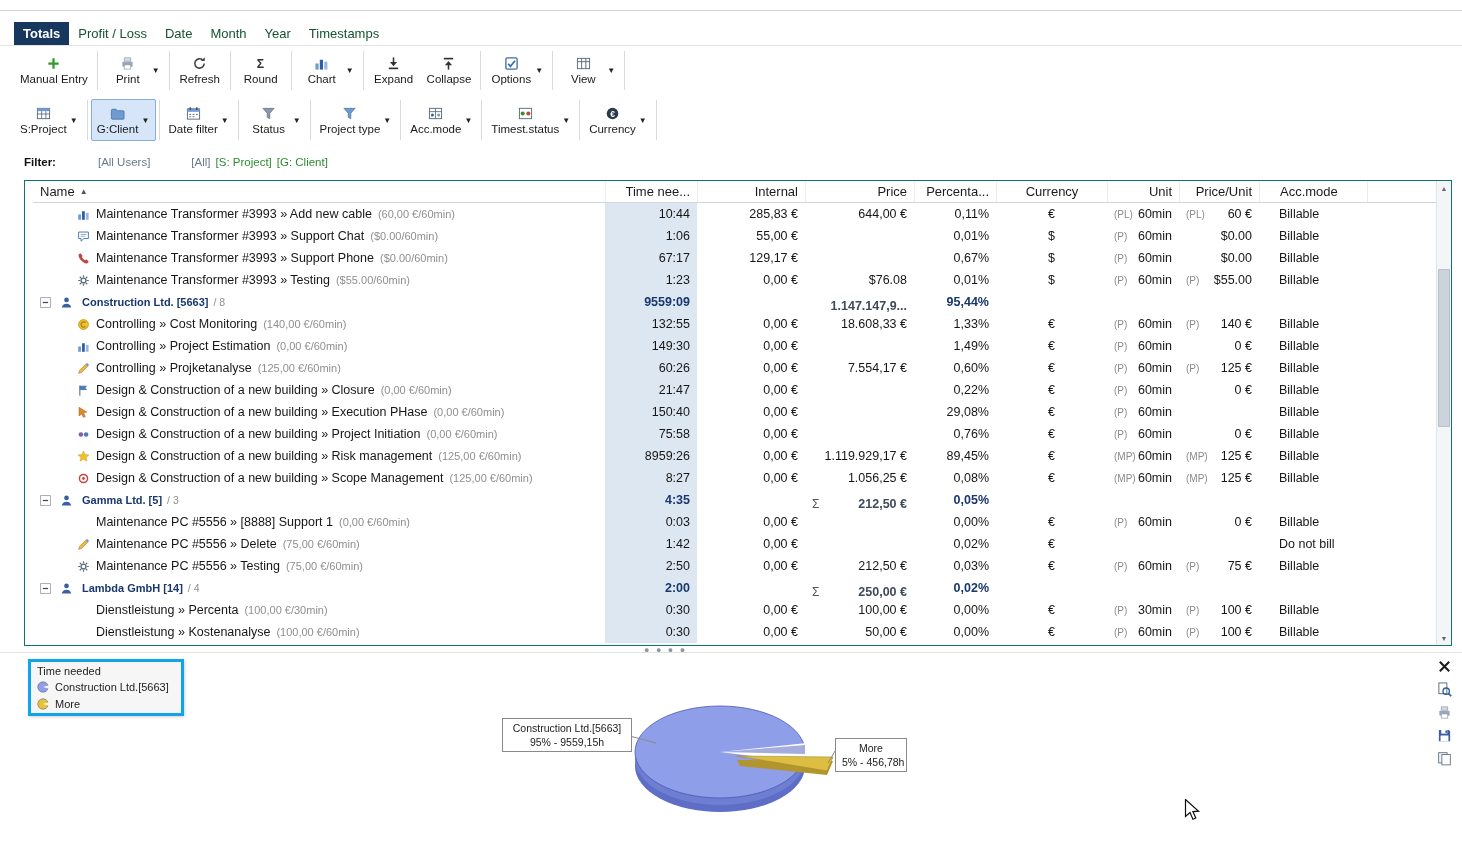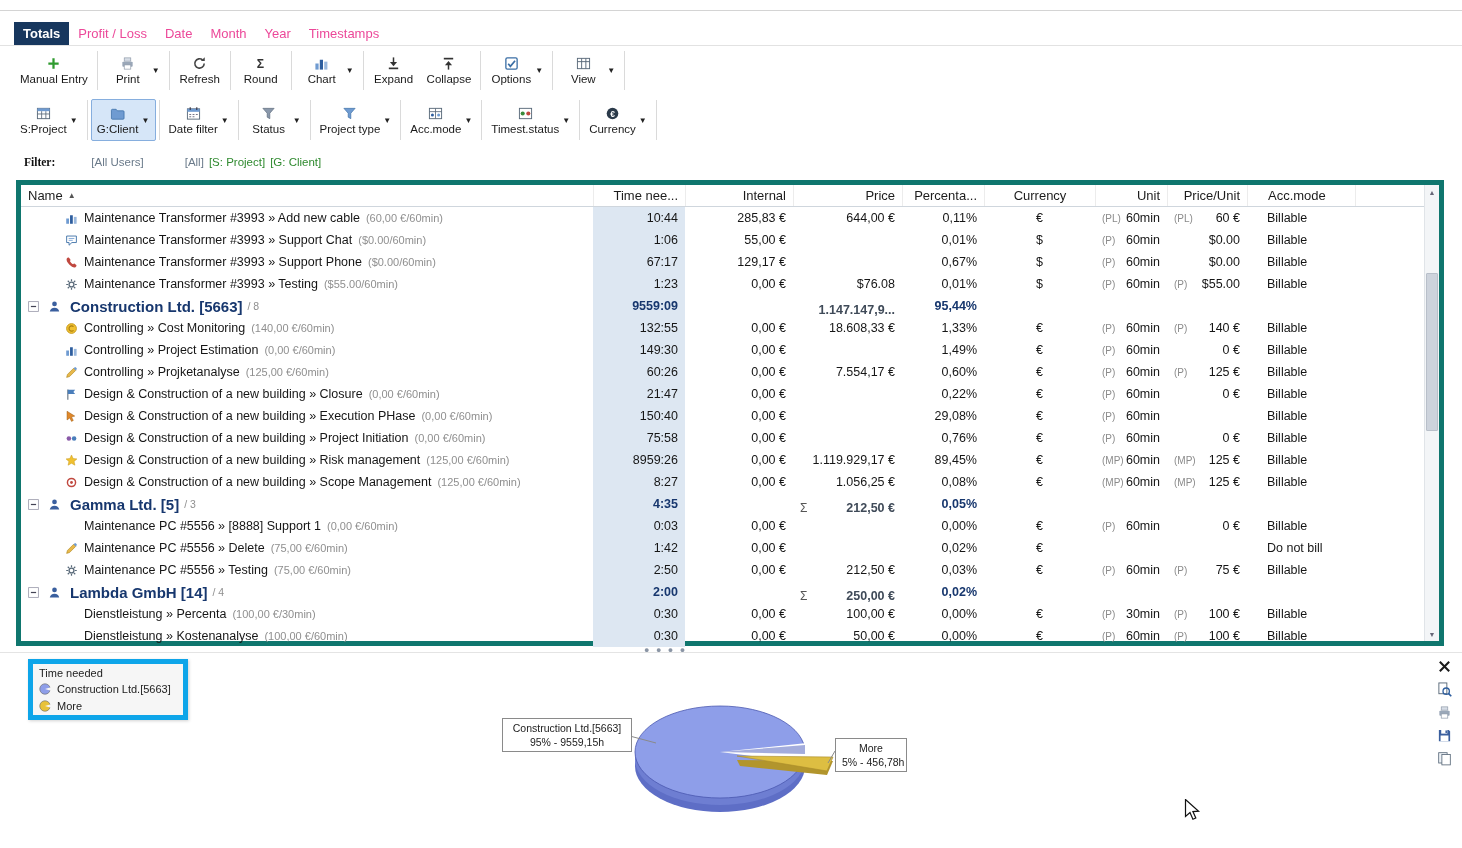--- a/index.html
+++ b/index.html
@@ -2,43 +2,43 @@
 <html><head>
 <meta charset="utf-8">
 <style>
   html,body{margin:0;padding:0;background:#fff;}
   body{font-family:"Liberation Sans",sans-serif;-webkit-font-smoothing:antialiased;}
   .app{position:relative;width:1462px;height:848px;background:#fff;overflow:hidden;}
 
   .top-strip{position:absolute;top:0;left:0;right:0;height:10px;background:#fff;border-bottom:1px solid #d4d4d4;}
 
   .tab-bar{position:absolute;top:22px;left:14px;display:flex;font-size:13px;}
-  .tab{padding:4px 9px;color:#ec4899;white-space:nowrap;}
+  .tab{padding:4px 9px;color:#14532d;white-space:nowrap;}
   .tab.active{background:#17375e;color:#fff;font-weight:700;}
   .tabs-line{position:absolute;top:45px;left:0;right:0;border-top:1px solid #e2e2e2;}
 
   .toolbar{position:absolute;left:14px;display:flex;align-items:stretch;}
   .t1{top:48px;height:45px;}
   .t2{top:97px;height:46px;}
   .tbtn{display:flex;align-items:center;padding:2px 5px;margin:2px 0;border:1px solid transparent;}
   .tbtn.selected{background:#d6e6f8;border:1px solid #86aede;border-radius:2px;}
   .tb-main{display:flex;flex-direction:column;align-items:center;justify-content:center;gap:2px;min-width:42px;}
   .tb-label{font-size:11.5px;color:#1a1a1a;white-space:nowrap;}
   .darrow{font-size:8px;color:#222;margin-left:3px;align-self:center;}
   .tsep{width:1px;background:#dadada;margin:3px 3px;}
   .icn{display:inline-flex;justify-content:center;align-items:center;}
   .icn svg{display:block;}
 
   .filter-bar{position:absolute;top:156px;left:24px;font-size:11.5px;color:#333;}
-  .flabel{font-weight:700;color:#111;font-family:Liberation Serif, serif;}
+  .flabel{font-weight:700;color:#111;margin-right:6px;}
   .seg{margin-right:5px;}
   .seg-gray{color:#6a7a8a;padding-left:36px;}
   .seg-green{color:#2f8a2f;}
 
-  .table-area{position:absolute;top:180px;left:16px;width:1428px;height:466px;border:5px solid #0f766e;background:#fff;box-sizing:border-box;
+  .table-area{position:absolute;top:180px;left:24px;width:1428px;height:466px;border:1px solid #0f766e;background:#fff;box-sizing:border-box;padding-left:8px;
     --cols:572px 92px 108px 109px 82px 111px 72px 80px 108px 1fr;}
   .thead{display:grid;grid-template-columns:var(--cols);height:21px;border-bottom:1px solid #cfd6dd;margin-right:14px;align-items:stretch;font-size:13px;color:#1c1c1c;}
   .hc{padding:0 7px;border-left:1px solid #ececec;display:flex;align-items:center;box-sizing:border-box;white-space:nowrap;overflow:hidden;}
   .hc:first-child{border-left:none;}
   .hc.right{justify-content:flex-end;}
   .hc.center{justify-content:center;}
   .hc.accpad{padding-left:20px;}
   .sortglyph{font-size:8px;color:#555;margin-left:5px;}
 
   .tbody{margin-right:14px;}
@@ -52,34 +52,34 @@
   .tag{color:#8a8a8a;font-size:10px;}
   .c-acc{padding-left:20px;}
   .indent{width:38px;flex:0 0 38px;}
   .c-name .icn{width:16px;flex:0 0 16px;margin-right:5px;}
   .c-name .icn svg{width:13px;height:13px;}
   .rate{color:#8f8f8f;font-size:11px;margin-left:6px;}
   .group .c-time{font-weight:700;color:#17376e;}
   .group .c-pct{font-weight:700;color:#17376e;}
   .group .c-price{font-weight:700;color:#3f4a58;align-items:flex-end;}
   .sigma{font-weight:400;color:#555;font-size:12px;}
-  .gname{font-weight:700;color:#17376e;font-size:15px;margin:0 5px 0 3px;}
+  .gname{font-weight:700;color:#17376e;font-size:11px;margin:0 5px 0 3px;}
   .gcount{color:#8f8f8f;font-size:10.5px;}
 
   .vscroll{position:absolute;top:0;right:0;bottom:0;width:14px;background:#f3f5f7;border-left:1px solid #e0e4e8;}
   .varrow{height:14px;font-size:7px;color:#667;display:flex;align-items:center;justify-content:center;}
   .varrow.down{position:absolute;bottom:0;left:0;right:0;}
   .vthumb{position:absolute;top:88px;height:156px;left:1px;right:1px;background:#cdd3dc;border:1px solid #b8bfc9;border-radius:1px;}
 
   .splitter{position:absolute;top:647px;left:24px;width:1428px;height:5px;display:flex;align-items:center;}
   .dots{color:#8a95a5;font-size:9px;letter-spacing:2px;line-height:0;margin-left:620px;}
 
   .chart-panel{position:absolute;top:652px;left:0;right:0;bottom:0;background:#fff;border-top:1px solid #e4e4e4;}
   .pie-svg{position:absolute;left:0;top:0;}
-  .legend{position:absolute;left:28px;top:6px;width:150px;border:5px solid #0ea5e9;background:#f6f6f6;font-size:11px;color:#222;box-shadow:1px 1px 3px rgba(0,0,0,.18);}
+  .legend{position:absolute;left:28px;top:6px;width:150px;border:3px solid #0ea5e9;background:#f6f6f6;font-size:11px;color:#222;box-shadow:1px 1px 3px rgba(0,0,0,.18);}
   .legend-title{padding:3px 6px 2px;}
   .legend-item{display:flex;align-items:center;gap:6px;padding:2px 6px 3px;}
   .pie-label{position:absolute;border:1px solid #8a8a8a;background:#fff;font-size:10.5px;color:#222;text-align:center;padding:2px 6px;line-height:1.35;white-space:nowrap;}
   .panel-tools{position:absolute;right:9px;top:5px;display:flex;flex-direction:column;gap:6px;align-items:center;}
   .ptool{width:17px;height:17px;display:flex;align-items:center;justify-content:center;}
 
   .cursor{position:absolute;left:1184px;top:799px;}
 </style>
 </head>
 <body>

